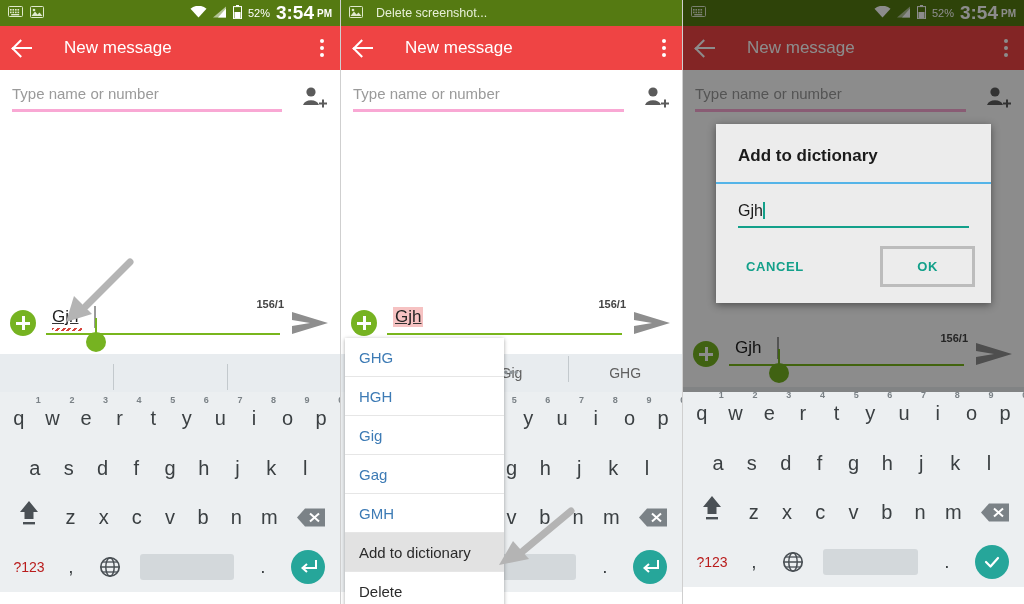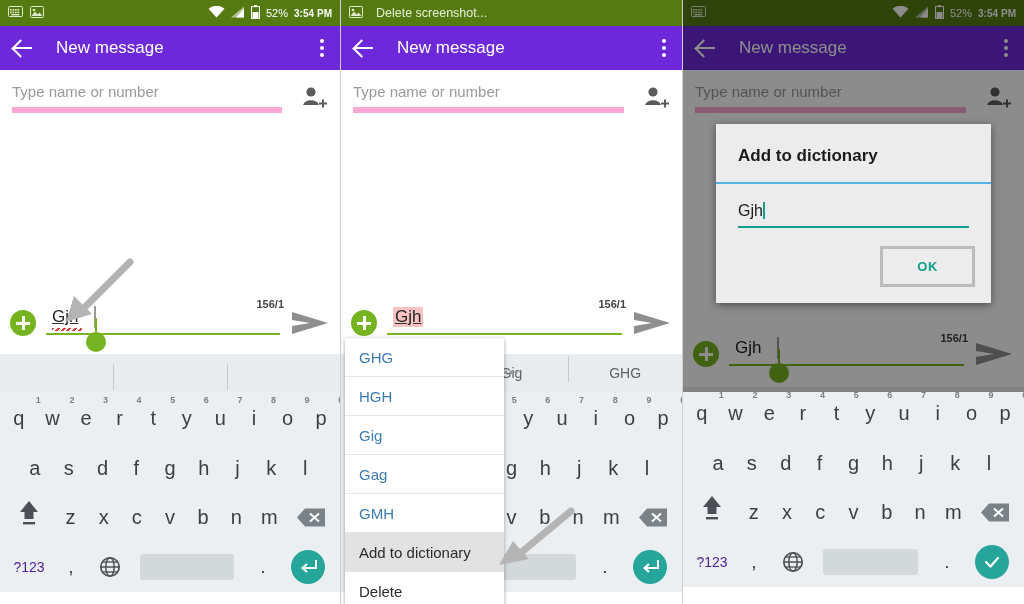--- a/index.html
+++ b/index.html
@@ -12,43 +12,43 @@
   .p1 { width:341px; }
   .p2 { width:342px; }
   .p3 { width:341px; border-right:none; }
 
   
   .statusbar { height:26px; background:#557a12; display:flex; align-items:center;
                padding:0 8px; color:#fff; font-size:12.5px; position:relative; }
   .sb-left { display:flex; align-items:center; gap:7px; }
   .sb-right { margin-left:auto; display:flex; align-items:center; gap:6px; }
   .sb-pct { font-size:11px; font-weight:400; }
-  .sb-time { font-size:10px; font-weight:700; }
+  .sb-time { font-size:19px; font-weight:700; }
   .sb-ampm { font-size:10px; font-weight:700; margin-left:-3px;text-align:center; }
   .ic { display:inline-block; }
   .saving-text { font-size:12.5px; color:#e8f0d8; margin-left:6px; }
 
   
-  .appbar { height:44px; background:#6d28d9; display:flex; align-items:center;
-            padding:0 12px; color:#fff; }
+  .appbar { height:44px; background:#ef4444; display:flex; align-items:center;
+            padding:0 12px; color:#fff;gap:8px; }
   .appbar .title { font-size:17px; margin-left:22px; font-weight:400; }
   .backarrow { width:22px; height:22px; position:relative; }
   .backarrow:before { content:""; position:absolute; left:2px; top:10px; width:18px;
                       height:2px; background:#fff; }
   .backarrow:after { content:""; position:absolute; left:2px; top:5px; width:11px;
                      height:11px; border-left:2px solid #fff; border-bottom:2px solid #fff;
                      transform:rotate(45deg); }
   .kebab { margin-left:auto; display:flex; flex-direction:column; gap:3px;
            padding:6px 4px; }
   .kebab i { width:4px; height:4px; border-radius:50%; background:#fff; display:block; }
 
   
   .recipient { height:56px; display:flex; align-items:center; padding:0 12px;
                background:#fff; }
-  .rcp-field { flex:1; border-bottom:6px solid #f9a8d4; padding-bottom:7px;
+  .rcp-field { flex:1; border-bottom:3px solid #f9a8d4; padding-bottom:7px;
                font-size:15px; color:#9a9a9a; margin-right:16px; }
   .addcontact { width:30px; height:30px; position:relative; }
 
   
   .msgbody { background:#fff; }
 
   
   .compose { position:relative; height:62px; background:#fff; display:flex;
              align-items:center; padding:0 10px; }
   .plus { width:26px; height:26px; border-radius:50%; background:#76b321;
@@ -86,21 +86,21 @@
   .kb { background:#eceff1; }
   .kbrow { display:flex; align-items:center; justify-content:center; }
   .r1 { height:52px; padding:0 2px; }
   .r2 { height:49px; padding:0 18px; }
   .r3 { height:49px; padding:0 4px; }
   .r4 { height:50px; padding:0 6px; }
   .key { flex:1; text-align:center; position:relative; font-size:20px; color:#3b4043;
          height:100%; display:flex; align-items:center; justify-content:center; }
   .key .num { position:absolute; top:3px; right:50%; transform:translateX(22px);
               font-size:9px; color:#7a8186; font-weight:700; }
-  .key.sm { font-size:14px; flex:0 0 46px; color:#4c1d95; }
+  .key.sm { font-size:14px; flex:0 0 46px; color:#b91c1c; }
   .key.comma{ flex:0 0 38px; font-size:19px; }
   .key.period{ flex:0 0 38px; font-size:19px; }
   .space { flex:1; max-width:150px; height:26px; background:#d3d8db; border-radius:3px;
            margin:0 10px; }
   .shift { flex:0 0 50px; position:relative; height:100%; }
   .bksp { flex:0 0 50px; position:relative; height:100%; display:flex;
           align-items:center; justify-content:center; }
   .entr { flex:0 0 52px; display:flex; align-items:center; justify-content:center; }
   .ebtn { width:34px; height:34px; border-radius:50%; background:#26a69a;
           display:flex; align-items:center; justify-content:center; }
@@ -724,18 +724,19 @@
     <div class="scrim"></div>
     <div class="dialog">
       <div class="dlg-title">Add to dictionary</div>
       <div class="dlg-rule"></div>
       <div class="dlg-body">
         <div class="dlg-input">
           <span>Gjh</span><span class="dlg-caret"></span>
         </div>
       </div>
       <div class="dlg-actions">
+        <div class="btn-cancel">CANCEL</div>
         <div class="btn-ok">OK</div>
       </div>
     </div>
   </div>
 
 </div>
 
 </body></html>

